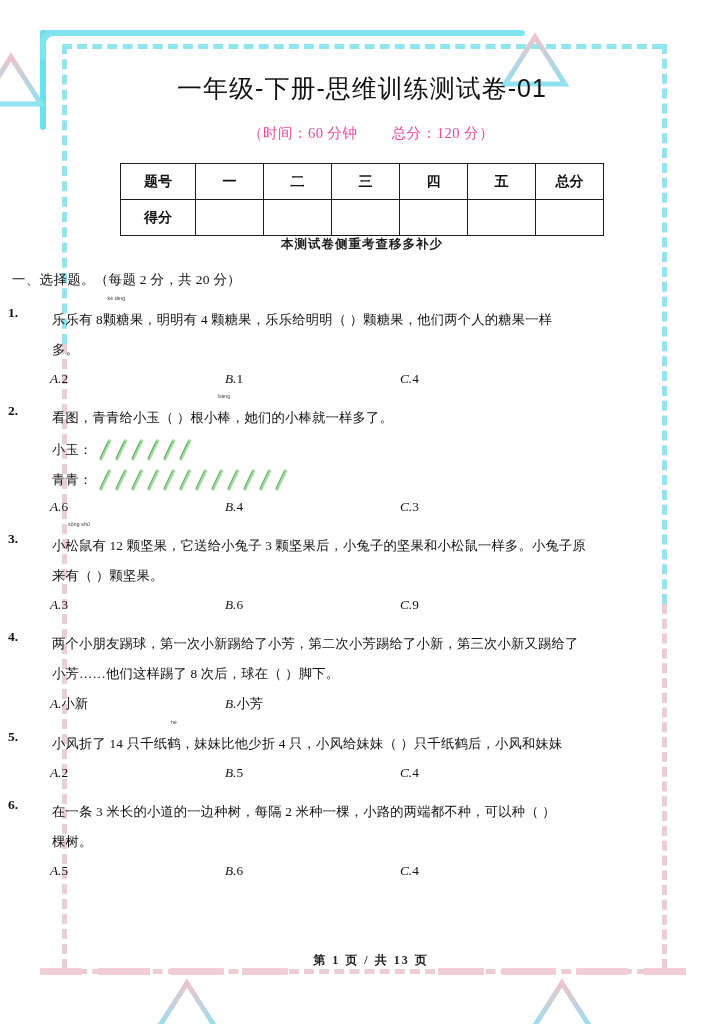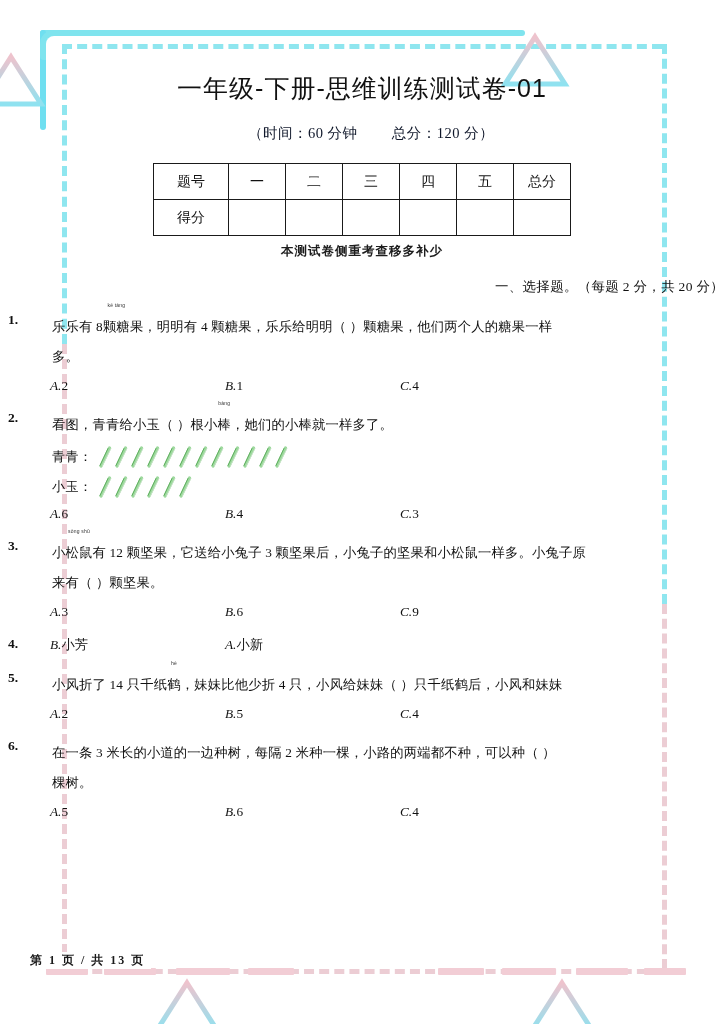--- a/index.html
+++ b/index.html
@@ -85,62 +85,61 @@
     letter-spacing: 1px;
     margin-top: 72px;
     color: #111;
     font-family: "Liberation Sans", "DejaVu Sans", sans-serif;
   }
 
   .subtitle {
     text-align: center;
     font-size: 14.5px;
     margin-top: 19px;
-    color: #0f172a;
+    color: #ec4899;
     letter-spacing: 0.5px;
     margin-left: 18px;
   }
   .subtitle .gap { display: inline-block; width: 26px; }
 
   .score-table-wrap {
     display: flex;
     justify-content: center;
     margin-top: 20px;
   }
   table.score {
     border-collapse: collapse;
-    width: 418px;
+    width: 484px;
     table-layout: fixed;
+    font-weight: bold;
   }
   table.score td {
     border: 1.6px solid #1a1a1a;
     height: 33px;
     text-align: center;
     font-size: 14px;
     color: #111;
     font-family: "Liberation Sans", "DejaVu Sans", sans-serif;
   }
   table.score td.lbl { width: 72px; }
 
   .note {
     text-align: center;
     font-size: 12.5px;
     font-weight: bold;
-    margin-top: 7px;
     color: #1d1d1d;
     letter-spacing: 1px;
     font-family: "Liberation Serif", "DejaVu Serif", serif;
   }
 
   .section-head {
     margin: 18px 0 0 12px;
     font-size: 13.5px;
     color: #111;
     letter-spacing: 0.3px;
-    text-align: right;
   }
 
   .qlist { margin: 0; padding: 0; }
 
   .q {
     margin-top: 16px;
     padding-left: 34px;
     position: relative;
     color: #111;
   }
@@ -196,22 +195,23 @@
   .sticks-row .who {
     font-size: 13px;
     margin-right: 4px;
     letter-spacing: 0.5px;
   }
   .sticks { display: flex; }
   .sticks svg { display: block; }
 
   .footer {
     position: absolute;
-    left: 8px; right: 0;
+    left: 2px; right: 0;
     top: 950px;
+    text-align: center;
     padding-left: 16px;
   }
   .footer .deco-line {
     position: absolute;
     left: 0; right: 0; top: 18px;
     height: 7px;
   }
   .footer .seg {
     position: absolute;
     height: 7px;
@@ -343,20 +343,56 @@
         </div>
       </div>
 
       <div class="q">
         <span class="q-num">2.</span>
         <div class="q-body">
           <span class="ln">看图，青青给小玉（    ）根小<span class="pin"><span class="py">bàng</span>棒</span>，她们的小棒就一样多了。</span>
         </div>
 
         <div class="sticks-row">
+          <span class="who">小玉：</span>
+          <span class="sticks">
+              <svg width="16" height="24" viewBox="0 0 16 24">
+                <line x1="12.5" y1="3" x2="4" y2="21" stroke="#9dd99d" stroke-width="3.2" stroke-linecap="round"></line>
+                <line x1="11" y1="3.5" x2="3" y2="20.5" stroke="#5fae5f" stroke-width="1" stroke-linecap="round"></line>
+                <line x1="14" y1="3.5" x2="5.6" y2="20.5" stroke="#c9e3c9" stroke-width="0.9" stroke-linecap="round"></line>
+              </svg>
+              <svg width="16" height="24" viewBox="0 0 16 24">
+                <line x1="12.5" y1="3" x2="4" y2="21" stroke="#9dd99d" stroke-width="3.2" stroke-linecap="round"></line>
+                <line x1="11" y1="3.5" x2="3" y2="20.5" stroke="#5fae5f" stroke-width="1" stroke-linecap="round"></line>
+                <line x1="14" y1="3.5" x2="5.6" y2="20.5" stroke="#c9e3c9" stroke-width="0.9" stroke-linecap="round"></line>
+              </svg>
+              <svg width="16" height="24" viewBox="0 0 16 24">
+                <line x1="12.5" y1="3" x2="4" y2="21" stroke="#9dd99d" stroke-width="3.2" stroke-linecap="round"></line>
+                <line x1="11" y1="3.5" x2="3" y2="20.5" stroke="#5fae5f" stroke-width="1" stroke-linecap="round"></line>
+                <line x1="14" y1="3.5" x2="5.6" y2="20.5" stroke="#c9e3c9" stroke-width="0.9" stroke-linecap="round"></line>
+              </svg>
+              <svg width="16" height="24" viewBox="0 0 16 24">
+                <line x1="12.5" y1="3" x2="4" y2="21" stroke="#9dd99d" stroke-width="3.2" stroke-linecap="round"></line>
+                <line x1="11" y1="3.5" x2="3" y2="20.5" stroke="#5fae5f" stroke-width="1" stroke-linecap="round"></line>
+                <line x1="14" y1="3.5" x2="5.6" y2="20.5" stroke="#c9e3c9" stroke-width="0.9" stroke-linecap="round"></line>
+              </svg>
+              <svg width="16" height="24" viewBox="0 0 16 24">
+                <line x1="12.5" y1="3" x2="4" y2="21" stroke="#9dd99d" stroke-width="3.2" stroke-linecap="round"></line>
+                <line x1="11" y1="3.5" x2="3" y2="20.5" stroke="#5fae5f" stroke-width="1" stroke-linecap="round"></line>
+                <line x1="14" y1="3.5" x2="5.6" y2="20.5" stroke="#c9e3c9" stroke-width="0.9" stroke-linecap="round"></line>
+              </svg>
+              <svg width="16" height="24" viewBox="0 0 16 24">
+                <line x1="12.5" y1="3" x2="4" y2="21" stroke="#9dd99d" stroke-width="3.2" stroke-linecap="round"></line>
+                <line x1="11" y1="3.5" x2="3" y2="20.5" stroke="#5fae5f" stroke-width="1" stroke-linecap="round"></line>
+                <line x1="14" y1="3.5" x2="5.6" y2="20.5" stroke="#c9e3c9" stroke-width="0.9" stroke-linecap="round"></line>
+              </svg>
+            </span>
+        </div>
+
+        <div class="sticks-row">
           <span class="who">青青：</span>
           <span class="sticks">
               <svg width="16" height="24" viewBox="0 0 16 24">
                 <line x1="12.5" y1="3" x2="4" y2="21" stroke="#9dd99d" stroke-width="3.2" stroke-linecap="round"></line>
                 <line x1="11" y1="3.5" x2="3" y2="20.5" stroke="#5fae5f" stroke-width="1" stroke-linecap="round"></line>
                 <line x1="14" y1="3.5" x2="5.6" y2="20.5" stroke="#c9e3c9" stroke-width="0.9" stroke-linecap="round"></line>
               </svg>
               <svg width="16" height="24" viewBox="0 0 16 24">
                 <line x1="12.5" y1="3" x2="4" y2="21" stroke="#9dd99d" stroke-width="3.2" stroke-linecap="round"></line>
                 <line x1="11" y1="3.5" x2="3" y2="20.5" stroke="#5fae5f" stroke-width="1" stroke-linecap="round"></line>
@@ -375,56 +411,20 @@
               <svg width="16" height="24" viewBox="0 0 16 24">
                 <line x1="12.5" y1="3" x2="4" y2="21" stroke="#9dd99d" stroke-width="3.2" stroke-linecap="round"></line>
                 <line x1="11" y1="3.5" x2="3" y2="20.5" stroke="#5fae5f" stroke-width="1" stroke-linecap="round"></line>
                 <line x1="14" y1="3.5" x2="5.6" y2="20.5" stroke="#c9e3c9" stroke-width="0.9" stroke-linecap="round"></line>
               </svg>
               <svg width="16" height="24" viewBox="0 0 16 24">
                 <line x1="12.5" y1="3" x2="4" y2="21" stroke="#9dd99d" stroke-width="3.2" stroke-linecap="round"></line>
                 <line x1="11" y1="3.5" x2="3" y2="20.5" stroke="#5fae5f" stroke-width="1" stroke-linecap="round"></line>
                 <line x1="14" y1="3.5" x2="5.6" y2="20.5" stroke="#c9e3c9" stroke-width="0.9" stroke-linecap="round"></line>
               </svg>
-              <svg width="16" height="24" viewBox="0 0 16 24">
-                <line x1="12.5" y1="3" x2="4" y2="21" stroke="#9dd99d" stroke-width="3.2" stroke-linecap="round"></line>
-                <line x1="11" y1="3.5" x2="3" y2="20.5" stroke="#5fae5f" stroke-width="1" stroke-linecap="round"></line>
-                <line x1="14" y1="3.5" x2="5.6" y2="20.5" stroke="#c9e3c9" stroke-width="0.9" stroke-linecap="round"></line>
-              </svg>
-              <svg width="16" height="24" viewBox="0 0 16 24">
-                <line x1="12.5" y1="3" x2="4" y2="21" stroke="#9dd99d" stroke-width="3.2" stroke-linecap="round"></line>
-                <line x1="11" y1="3.5" x2="3" y2="20.5" stroke="#5fae5f" stroke-width="1" stroke-linecap="round"></line>
-                <line x1="14" y1="3.5" x2="5.6" y2="20.5" stroke="#c9e3c9" stroke-width="0.9" stroke-linecap="round"></line>
-              </svg>
-              <svg width="16" height="24" viewBox="0 0 16 24">
-                <line x1="12.5" y1="3" x2="4" y2="21" stroke="#9dd99d" stroke-width="3.2" stroke-linecap="round"></line>
-                <line x1="11" y1="3.5" x2="3" y2="20.5" stroke="#5fae5f" stroke-width="1" stroke-linecap="round"></line>
-                <line x1="14" y1="3.5" x2="5.6" y2="20.5" stroke="#c9e3c9" stroke-width="0.9" stroke-linecap="round"></line>
-              </svg>
-              <svg width="16" height="24" viewBox="0 0 16 24">
-                <line x1="12.5" y1="3" x2="4" y2="21" stroke="#9dd99d" stroke-width="3.2" stroke-linecap="round"></line>
-                <line x1="11" y1="3.5" x2="3" y2="20.5" stroke="#5fae5f" stroke-width="1" stroke-linecap="round"></line>
-                <line x1="14" y1="3.5" x2="5.6" y2="20.5" stroke="#c9e3c9" stroke-width="0.9" stroke-linecap="round"></line>
-              </svg>
-              <svg width="16" height="24" viewBox="0 0 16 24">
-                <line x1="12.5" y1="3" x2="4" y2="21" stroke="#9dd99d" stroke-width="3.2" stroke-linecap="round"></line>
-                <line x1="11" y1="3.5" x2="3" y2="20.5" stroke="#5fae5f" stroke-width="1" stroke-linecap="round"></line>
-                <line x1="14" y1="3.5" x2="5.6" y2="20.5" stroke="#c9e3c9" stroke-width="0.9" stroke-linecap="round"></line>
-              </svg>
-              <svg width="16" height="24" viewBox="0 0 16 24">
-                <line x1="12.5" y1="3" x2="4" y2="21" stroke="#9dd99d" stroke-width="3.2" stroke-linecap="round"></line>
-                <line x1="11" y1="3.5" x2="3" y2="20.5" stroke="#5fae5f" stroke-width="1" stroke-linecap="round"></line>
-                <line x1="14" y1="3.5" x2="5.6" y2="20.5" stroke="#c9e3c9" stroke-width="0.9" stroke-linecap="round"></line>
-              </svg>
-            </span>
-        </div>
-
-        <div class="sticks-row">
-          <span class="who">小玉：</span>
-          <span class="sticks">
               <svg width="16" height="24" viewBox="0 0 16 24">
                 <line x1="12.5" y1="3" x2="4" y2="21" stroke="#9dd99d" stroke-width="3.2" stroke-linecap="round"></line>
                 <line x1="11" y1="3.5" x2="3" y2="20.5" stroke="#5fae5f" stroke-width="1" stroke-linecap="round"></line>
                 <line x1="14" y1="3.5" x2="5.6" y2="20.5" stroke="#c9e3c9" stroke-width="0.9" stroke-linecap="round"></line>
               </svg>
               <svg width="16" height="24" viewBox="0 0 16 24">
                 <line x1="12.5" y1="3" x2="4" y2="21" stroke="#9dd99d" stroke-width="3.2" stroke-linecap="round"></line>
                 <line x1="11" y1="3.5" x2="3" y2="20.5" stroke="#5fae5f" stroke-width="1" stroke-linecap="round"></line>
                 <line x1="14" y1="3.5" x2="5.6" y2="20.5" stroke="#c9e3c9" stroke-width="0.9" stroke-linecap="round"></line>
               </svg>
@@ -478,26 +478,30 @@
             <b>B.</b><span class="val">6</span>
           </div>
           <div class="opt">
             <b>C.</b><span class="val">9</span>
           </div>
         </div>
       </div>
 
       <div class="q">
         <span class="q-num">4.</span>
+        <div class="q-body">
+          <span class="ln">两个小朋友踢球，第一次小新踢给了小芳，第二次小芳踢给了小新，第三次小新又踢给了</span>
+          <span class="ln">小芳……他们这样踢了 8 次后，球在（    ）脚下。</span>
+        </div>
         <div class="opts">
           <div class="opt">
+            <b>A.</b><span class="val">小新</span>
+          </div>
+          <div class="opt">
             <b>B.</b><span class="val">小芳</span>
-          </div>
-          <div class="opt">
-            <b>A.</b><span class="val">小新</span>
           </div>
         </div>
       </div>
 
       <div class="q">
         <span class="q-num">5.</span>
         <div class="q-body">
           <span class="ln">小风折了 14 只千纸<span class="pin"><span class="py">hè</span>鹤</span>，妹妹比他少折 4 只，小风给妹妹（    ）只千纸鹤后，小风和妹妹</span>
         </div>
         <div class="opts">

